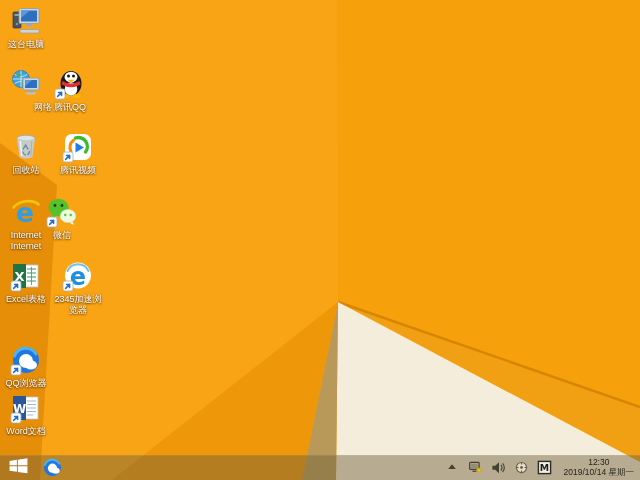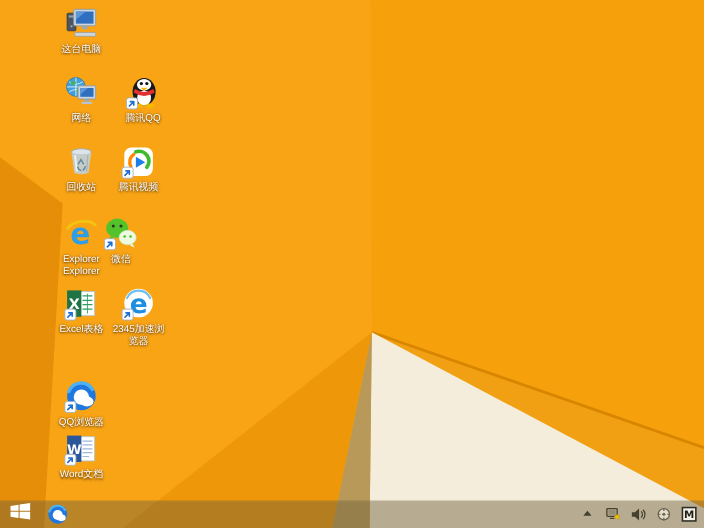--- a/index.html
+++ b/index.html
@@ -3,21 +3,21 @@
 <meta charset="utf-8">
 <style>
   html,body{margin:0;padding:0;background:#222;}
   #screen{
     position:relative;width:640px;height:480px;overflow:hidden;
     font-family:"Liberation Sans","DejaVu Sans",sans-serif;
     user-select:none;
   }
   #wallpaper{position:absolute;inset:0;display:block;}
   
-  #desktop-icons{position:absolute;inset:0;margin-left:48px;}
+  #desktop-icons{position:absolute;inset:0;}
   .icon-cell{
     position:absolute;width:52px;text-align:center;cursor:pointer;
   }
   .icon-art{width:32px;height:32px;margin:0 auto;}
   .icon-art svg{width:32px;height:32px;display:block;}
   .icon-label{
     display:block;margin-top:2px;font-size:9px;line-height:10.5px;color:#fff;
     text-shadow:0 1px 2px rgba(70,40,0,.85), 0 0 2px rgba(70,40,0,.6);
     word-break:break-word;
   }
@@ -65,37 +65,37 @@
             <circle cx="7" cy="19" r="1" fill="#9aaab6"></circle>
             <rect x="9" y="3.5" width="20" height="15" rx="1.2" fill="#cdd6dd" stroke="#8a99a5" stroke-width="0.8"></rect>
             <rect x="11" y="5.5" width="16" height="11" fill="#2f6fc0"></rect>
             <polygon points="11,5.5 20,5.5 11,13" fill="#5e97d8"></polygon>
             <rect x="16.5" y="18.5" width="5" height="3" fill="#9aa8b2"></rect>
             <rect x="10" y="24.5" width="19" height="3.5" rx="1" fill="#ccd5db" stroke="#8a99a5" stroke-width="0.6"></rect>
           </svg>
         </div>
         <span class="icon-label">这台电脑</span>
       </div>
-      <div class="icon-cell" style="left: 0px; top: 68px;">
+      <div class="icon-cell" style="left: 0px; top: 68px; text-align: right;">
         <div class="icon-art">
           <svg viewBox="0 0 32 32">
             <circle cx="11" cy="11" r="8.5" fill="#3fa0dc" stroke="#2a7ab0" stroke-width="0.8"></circle>
             <path d="M2.8 11 h16.4 M11 2.6 v16.8 M4.6 6.2 c4 3 8.8 3 12.8 0 M4.6 15.8 c4 -3 8.8 -3 12.8 0" stroke="#e8f4fa" stroke-width="0.8" fill="none"></path>
             <path d="M6 7 q3 -2.2 5.5 0 q-1 2.4 -3.5 2.4 z" fill="#47b05a"></path>
             <path d="M12.5 12.5 q3.5 0 3.5 3.2 q-3.2 1 -4.5 -1.2 z" fill="#47b05a"></path>
             <rect x="13" y="10" width="16" height="12" rx="1" fill="#cdd6dd" stroke="#8a99a5" stroke-width="0.8"></rect>
             <rect x="15" y="12" width="12" height="8" fill="#2f6fc0"></rect>
             <polygon points="15,12 22,12 15,18" fill="#5e97d8"></polygon>
             <rect x="19" y="22" width="4" height="2.5" fill="#9aa8b2"></rect>
             <rect x="16" y="24.5" width="10" height="2" rx="1" fill="#b9c4cc"></rect>
           </svg>
         </div>
         <span class="icon-label">网络</span>
       </div>
-      <div class="icon-cell" style="left: 56px; top: 68px;">
+      <div class="icon-cell" style="left: 44px; top: 68px;">
         <div class="icon-art">
           <svg viewBox="0 0 32 32">
             <ellipse cx="17" cy="15.5" rx="10.5" ry="12.5" fill="#17181a"></ellipse>
             <ellipse cx="17" cy="9" rx="6.5" ry="5.2" fill="#ffffff"></ellipse>
             <circle cx="14.5" cy="8" r="1.5" fill="#17181a"></circle>
             <circle cx="19.5" cy="8" r="1.5" fill="#17181a"></circle>
             <polygon points="13.5,11.8 20.5,11.8 17,14.4" fill="#F6B900"></polygon>
             <ellipse cx="17" cy="21" rx="6.3" ry="6.8" fill="#ffffff"></ellipse>
             <path d="M8.7 13 q8.3 5.2 16.6 0 l1.4 3.2 q-9.7 6 -19.4 0 Z" fill="#E03030"></path>
             <ellipse cx="11.5" cy="28" rx="4" ry="2" fill="#F6B900"></ellipse>
@@ -136,21 +136,21 @@
         </div>
         <span class="icon-label">腾讯视频</span>
       </div>
       <div class="icon-cell" style="left: 0px; top: 196px;">
         <div class="icon-art">
           <svg viewBox="0 0 32 32">
             <text x="15" y="26" font-size="27" font-weight="bold" font-family="DejaVu Sans, sans-serif" fill="#2E9FE6" text-anchor="middle">e</text>
             <path d="M3.5 11.5 C9 4.5 23 3 28.5 8.5" stroke="#F2C40F" stroke-width="2.6" fill="none" stroke-linecap="round"></path>
           </svg>
         </div>
-        <span class="icon-label">Explorer Explorer</span>
+        <span class="icon-label">Internet Internet</span>
       </div>
       <div class="icon-cell" style="left: 36px; top: 196px;">
         <div class="icon-art">
           <svg viewBox="0 0 32 32">
             <ellipse cx="12.5" cy="11.5" rx="10" ry="8.8" fill="#53C22B"></ellipse>
             <polygon points="6.5,18.5 4.6,23 9.6,20.4" fill="#53C22B"></polygon>
             <circle cx="9" cy="9.5" r="1.4" fill="#28361f"></circle>
             <circle cx="16" cy="9.5" r="1.4" fill="#28361f"></circle>
             <ellipse cx="22" cy="20" rx="7.8" ry="6.6" fill="#EDFAE2" stroke="#c9e6b8" stroke-width="0.6"></ellipse>
             <polygon points="26.5,25.5 28.2,29 23.8,27" fill="#EDFAE2"></polygon>
@@ -277,16 +277,20 @@
               <circle cx="8" cy="8" r="1.5" fill="#68624f"></circle>
             </svg>
           </span>
           <span class="tray-ico">
             <svg viewBox="0 0 16 16">
               <rect x="1.5" y="1.5" width="13" height="13" fill="#f2efe4" stroke="#2f2c23" stroke-width="1.5"></rect>
               <text x="8" y="12" font-size="10" font-weight="bold" font-family="DejaVu Sans, sans-serif" fill="#1f1d16" text-anchor="middle">M</text>
             </svg>
           </span>
         </span>
+      <div id="clock">
+        <div>12:30</div>
+        <div>2019/10/14 星期一</div>
+      </div>
     </div>
   </div>
 
 </div>
 
 </body></html>

